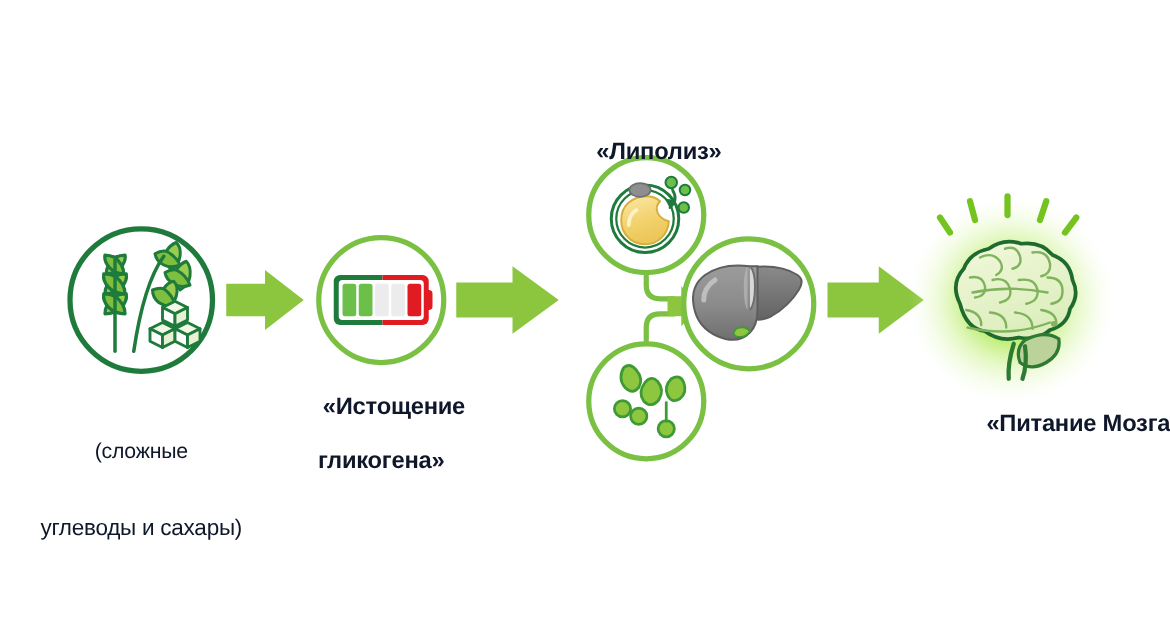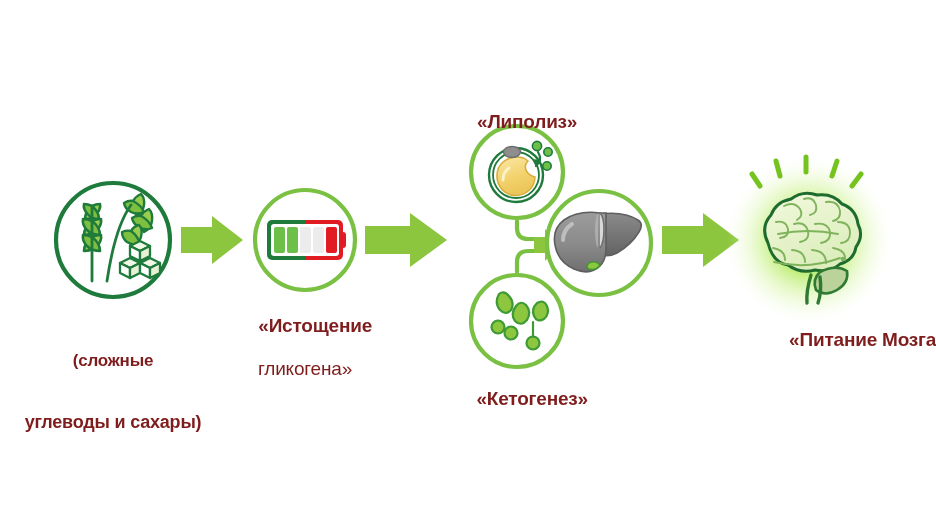--- a/index.html
+++ b/index.html
@@ -7,27 +7,27 @@
     width:936px;height:510px;
     background:#ffffff;
     font-family:"Liberation Sans","DejaVu Sans",sans-serif;
     overflow:hidden;
   }
   #stage{position:relative;width:936px;height:510px;}
   #diagram{position:absolute;left:0;top:0;width:936px;height:510px;}
   .lbl{
     position:absolute;
     text-align:center;
-    color:#7f1d1d;
+    color:#0f172a;
     line-height:1.12;
     white-space:pre;
     letter-spacing:-0.2px;
   }
   .lbl.bold{font-weight:bold;}
-  .lbl .sub{font-weight:bold;display:block;}
+  .lbl .sub{font-weight:normal;display:block;}
 </style>
 </head>
 <body>
 
 <div id="stage">
 
   <svg id="diagram" viewBox="0 0 936 510">
     <defs>
       <radialGradient id="brainGlow" cx="50%" cy="50%" r="50%">
         <stop offset="0%" stop-color="#9BE528" stop-opacity="0.95"></stop>
@@ -233,28 +233,25 @@
     </g>
   </svg>
 
   <div class="lbl bold" style="left:8px;top:308px;width:210px;font-size:19px;">
     <span class="sub" style="font-size:17px;">(сложные</span>
     <span class="sub" style="font-size:18px;">углеводы и сахары)</span>
   </div>
 
   <div class="lbl bold" style="left:215px;top:294px;width:180px;font-size:19px;">
     <span>«Истощение</span>
-    <span class="sub" style="font-weight:normal;font-size:19px;">гликогена»</span>
+    <span class="sub" style="font-weight:bold;font-size:19px;">гликогена»</span>
   </div>
 
   <div class="lbl bold" style="left:437px;top:90px;width:160px;font-size:19px;">
     <span>«Липолиз»</span>
   </div>
 
-  <div class="lbl bold" style="left:437px;top:367px;width:170px;font-size:19px;">
-    <span>«Кетогенез»</span>
-  </div>
 
   <div class="lbl bold" style="left:740px;top:308px;width:225px;font-size:19px;">
     <span>«Питание Мозга</span>
   </div>
 
 </div>
 
 </body></html>

